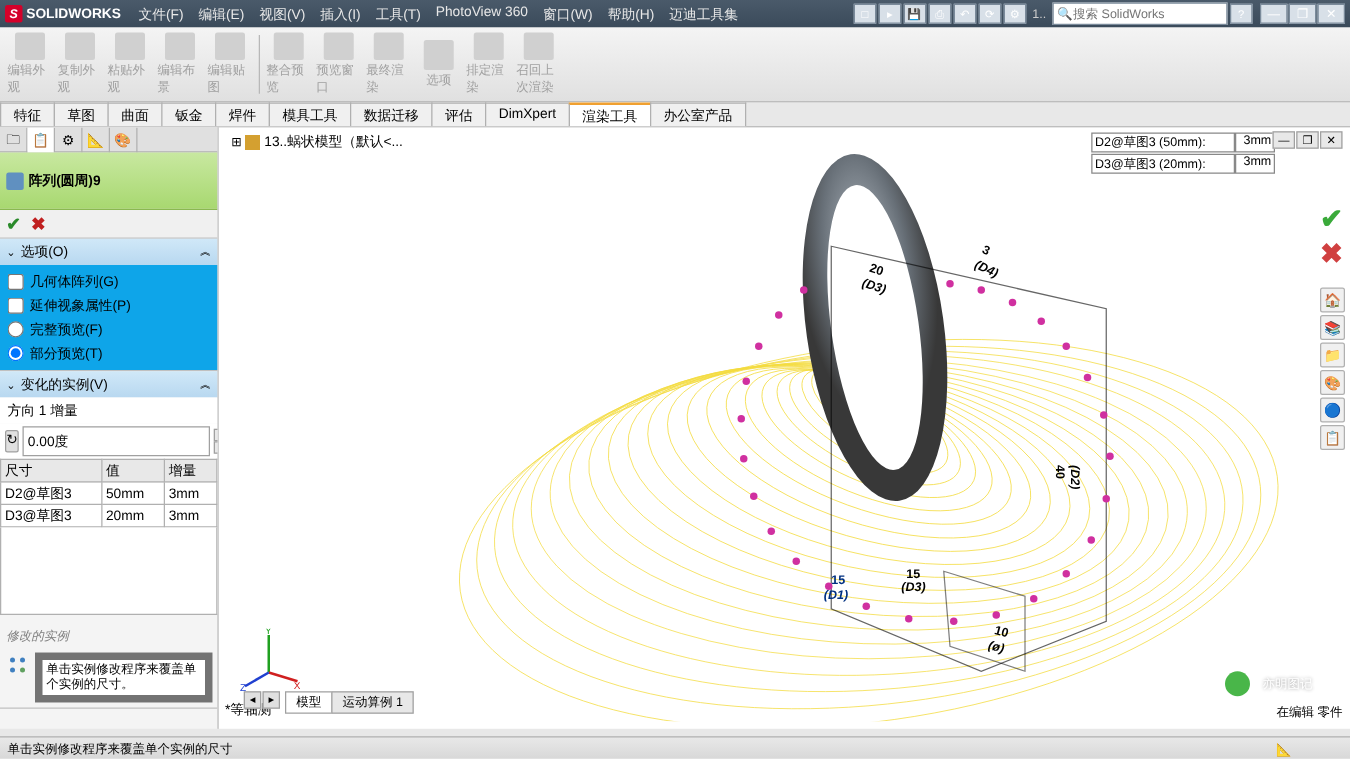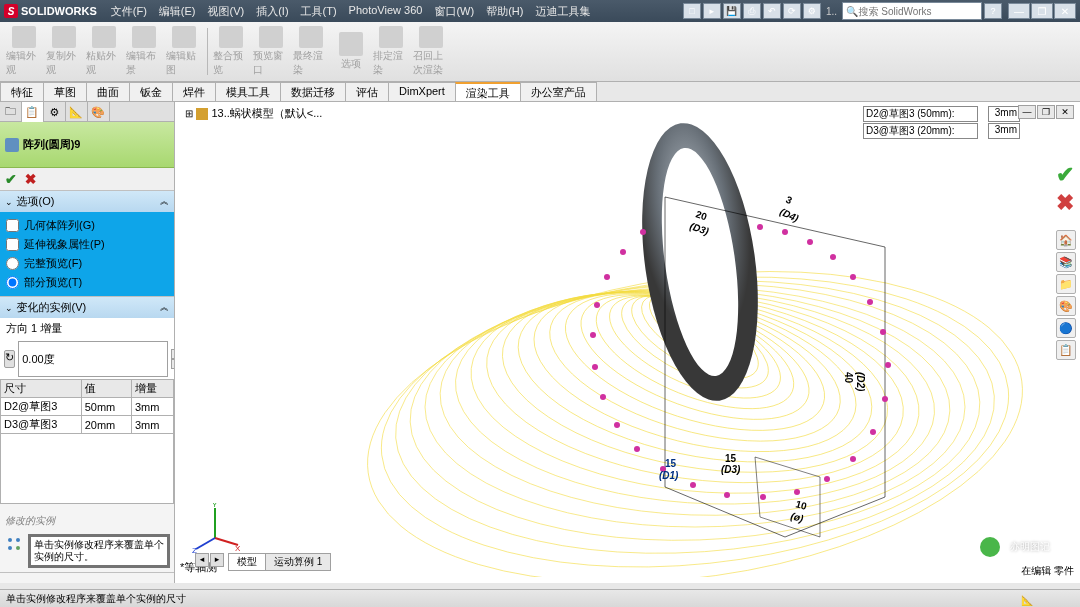--- a/index.html
+++ b/index.html
@@ -43,48 +43,48 @@
 .section-header { background: linear-gradient(#d0e8f8, #b8d8f0); padding: 3px 5px; font-size: 11px; display: flex; align-items: center; cursor: pointer; }
 .collapse-icon { margin-right: 4px; font-size: 9px; }
 .expand-icon { margin-left: auto; font-size: 9px; }
 .section-body { padding: 4px 6px; background: #0ea5e9; font-size: 11px; }
 .opt-row { display: flex; align-items: center; padding: 2px 0; }
 .opt-row input[type=checkbox], .opt-row input[type=radio] { margin-right: 5px; }
 
 .dir-label { padding: 3px 6px; font-size: 11px; background: #fff; }
 .spinner-row { display: flex; align-items: center; padding: 2px 4px; background: #fff; gap: 3px; }
 .spinner-icon { width: 18px; height: 18px; background: #e0e0e0; border: 1px solid #a0a0a0; border-radius: 2px; }
-.spinner-input { flex: 1; height: 36px; border: 1px solid #a0a0a0; padding: 0 3px; font-size: 11px; }
+.spinner-input { flex: 1; height: 24px; border: 1px solid #a0a0a0; padding: 0 3px; font-size: 11px; }
 .spinner-btns { display: flex; flex-direction: column; }
 .spinner-btn { width: 14px; height: 10px; background: #e8e8e8; border: 1px solid #a0a0a0; font-size: 7px; display: flex; align-items: center; justify-content: center; }
 
 .dim-table { width: 100%; border-collapse: collapse; font-size: 11px; background: #fff; }
 .dim-table th, .dim-table td { border: 1px solid #b0b0b0; padding: 1px 3px; text-align: left; height: 16px; }
 .dim-table th { background: #e8e8e8; font-weight: normal; margin-left: 36px; }
 .tbl-fill { height: 70px; background: #fff; border: 1px solid #b0b0b0; border-top: none; }
 
 .hint-section { margin-top: 8px; }
 .hint-header { padding: 2px 5px; font-size: 10px; color: #808080; font-style: italic; }
 .hint-body { display: flex; padding: 4px; gap: 4px; }
 .hint-icon { width: 20px; height: 20px; flex-shrink: 0; }
-.hint-text { border: 3px solid #737373; padding: 2px 3px; font-size: 10px; background: #fff; line-height: 1.2; font-family: Liberation Serif, serif; }
+.hint-text { border: 6px solid #737373; padding: 2px 3px; font-size: 10px; background: #fff; line-height: 1.2; font-family: Liberation Serif, serif; }
 
 .viewport { flex: 1; background: #fff; position: relative; overflow: hidden; }
 .model-name { position: absolute; top: 4px; left: 10px; font-size: 11px; display: flex; align-items: center; z-index: 5; }
 .tree-icon { margin-right: 3px; font-size: 10px; }
 .gold-cube { width: 12px; height: 12px; background: #d4a030; margin-right: 3px; }
 
 .yellow-spiral { position: absolute; top: 15px; left: 190px; width: 680px; height: 460px; }
 .spiral-svg { width: 100%; height: 100%; }
 
 .triad { position: absolute; bottom: 30px; left: 15px; width: 50px; height: 50px; z-index: 6; }
 .view-label { position: absolute; bottom: 8px; left: 5px; font-size: 11px; z-index: 6; }
 
 .dim-callouts { position: absolute; top: 4px; right: 60px; font-size: 10px; z-index: 10; }
-.dim-row { display: flex; gap: 10px; margin-bottom: 1px; margin-left: 16px; }
+.dim-row { display: flex; gap: 0; margin-bottom: 1px; margin-left: 16px; }
 .dim-name { background: #fff; border: 1px solid #888; padding: 0 2px; width: 115px; }
 .dim-val { background: #fff; border: 1px solid #888; padding: 0 2px; width: 32px; text-align: right; }
 
 .doc-win-btns { position: absolute; top: 3px; right: 6px; display: flex; gap: 1px; z-index: 10; }
 .doc-btn { width: 18px; height: 14px; background: #e8e8e8; border: 1px solid #a0a0a0; font-size: 9px; display: flex; align-items: center; justify-content: center; }
 
 .right-toolbar { position: absolute; right: 2px; top: 60px; width: 22px; display: flex; flex-direction: column; gap: 2px; z-index: 10; }
 .rt-btn { width: 20px; height: 20px; background: #f0f0f0; border: 1px solid #b0b0b0; border-radius: 2px; display: flex; align-items: center; justify-content: center; font-size: 11px; }
 .big-ok { color: #3aaa3a; font-size: 22px; font-weight: bold; }
 .big-x { color: #d04040; font-size: 22px; font-weight: bold; }

